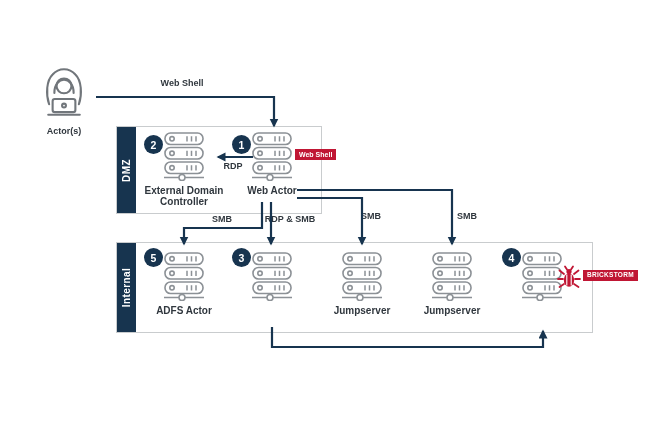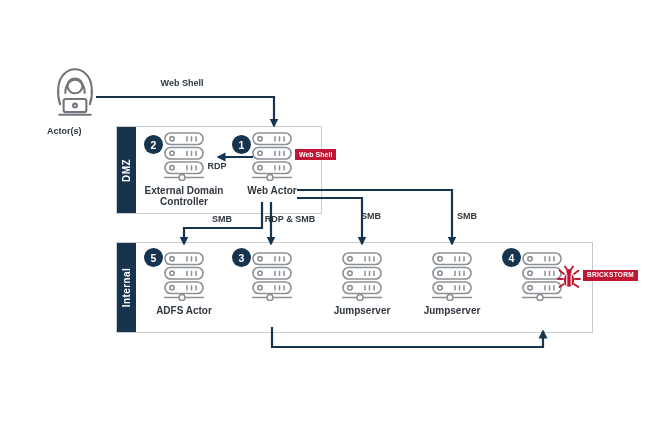--- a/index.html
+++ b/index.html
@@ -25,21 +25,21 @@
   .badge.dmz-b{top:3px;} .badge.int-b{top:-4px;}
   
   .flow-label{position:absolute;font-size:9px;font-weight:bold;color:#30373E;text-align:center;white-space:nowrap;}
   
   .tag{position:absolute;background:#C01634;color:#ffffff;font-weight:bold;
     padding:2px 4px;line-height:1;white-space:nowrap;}
   .tag.webshell{left:295px;top:149px;font-size:7px;}
   .tag.brickstorm{left:583px;top:270px;font-size:6.5px;letter-spacing:.3px;}
   .bug{position:absolute;left:557px;top:265px;}
   
-  .actor{position:absolute;left:47px;top:64px;width:60px;text-align:left;}
+  .actor{position:absolute;left:34px;top:64px;width:60px;text-align:center;}
   .actor-label{margin-top:2px;font-size:9px;font-weight:bold;color:#30373E;}
   
   svg.overlay{position:absolute;left:0;top:0;pointer-events:none;}
   .hidden-defs{position:absolute;width:0;height:0;overflow:hidden;}
 </style>
 </head>
 <body>
 
 <div class="canvas">
 
@@ -147,21 +147,21 @@
       <path d="M17 9 L21.5 5.5 M18 14 L23 14 M17 19 L21.5 22"></path>
       <path d="M10 4.5 L8 1.5 M14 4.5 L16 1.5"></path>
     </g>
     <circle cx="12" cy="6.5" r="2.6" fill="#C01634"></circle>
     <ellipse cx="12" cy="15" rx="5.2" ry="6.8" fill="#C01634"></ellipse>
     <path d="M9.8 9.5 V20.5 M14.2 9.5 V20.5" stroke="#ffffff" stroke-width="1.1" fill="none"></path>
   </svg>
   <div class="tag brickstorm">BRICKSTORM</div>
 
   <div class="flow-label" style="left:146px;top:78px;width:72px">Web Shell</div>
-  <div class="flow-label" style="left:199px;top:161px;width:36px">RDP</div>
+  <div class="flow-label" style="left:215px;top:161px;width:36px">RDP</div>
   <div class="flow-label" style="left:200px;top:214px;width:44px">SMB</div>
   <div class="flow-label" style="left:260px;top:214px;width:60px">RDP &amp; SMB</div>
   <div class="flow-label" style="left:353px;top:211px;width:36px">SMB</div>
   <div class="flow-label" style="left:449px;top:211px;width:36px">SMB</div>
 
   <svg class="overlay" width="650" height="433" viewBox="0 0 650 433">
     <defs>
       <marker id="ah" markerUnits="userSpaceOnUse" markerWidth="10" markerHeight="10" refX="7.5" refY="4.5" orient="auto">
         <path d="M0,0 L9,4.5 L0,9 Z" fill="#17344F"></path>
       </marker>

